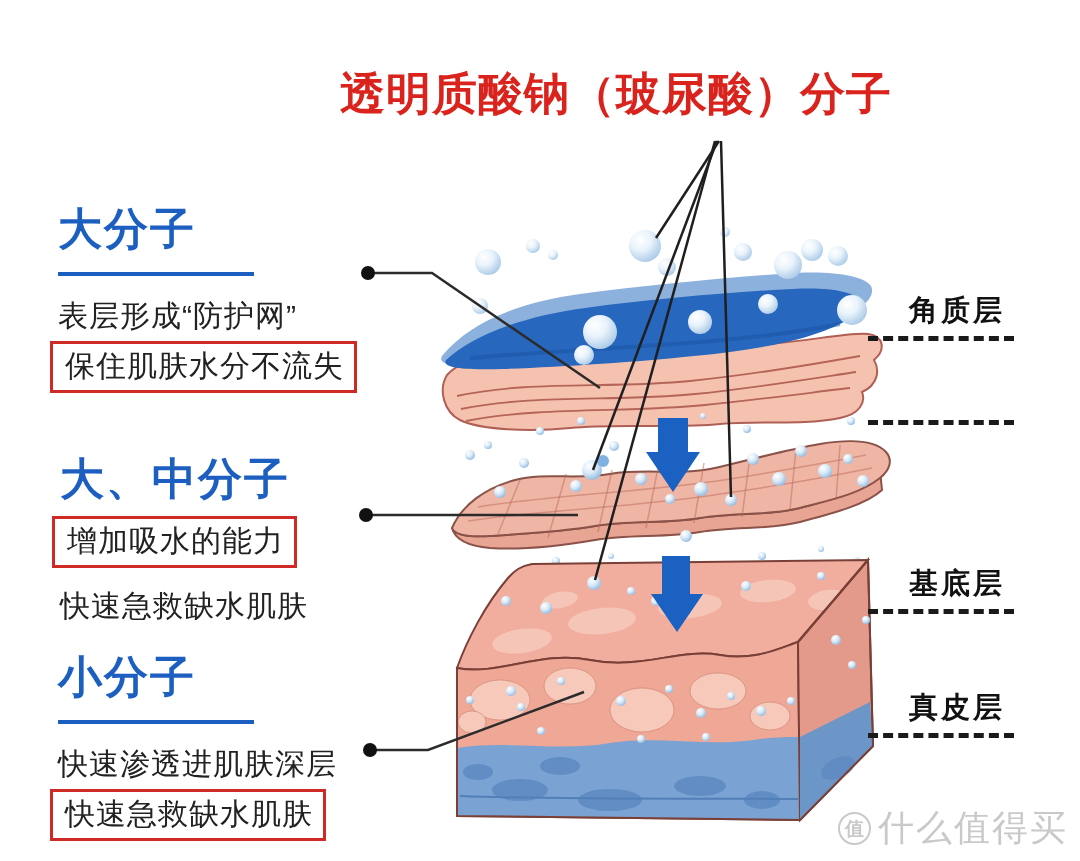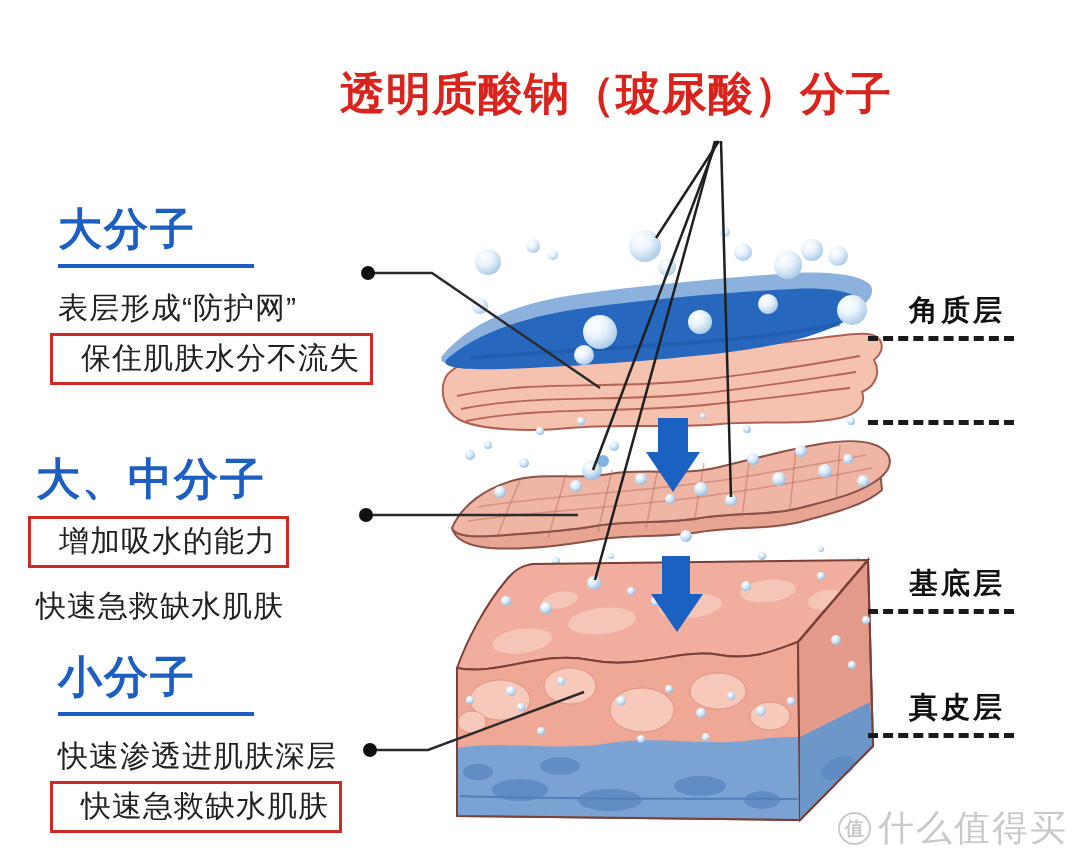--- a/index.html
+++ b/index.html
@@ -17,34 +17,34 @@
     text-decoration:underline;
   }
   #art{position:absolute;left:0;top:0;z-index:1;}
   .page-title{
     position:absolute;left:340px;top:64px;width:580px;z-index:2;
     font-size:45px;font-weight:bold;color:var(--title_red);
     letter-spacing:1px;white-space:nowrap;
   }
   .mol-section{position:absolute;z-index:2;color:var(--text_black);}
   .sec1{left:50px;top:200px;}
-  .sec2{left:28px;top:450px;}
+  .sec2{left:52px;top:450px;}
   .sec3{left:50px;top:648px;}
   .mol-heading{
     display:inline-block;font-size:44px;font-weight:bold;color:var(--heading_blue);
     letter-spacing:2px;margin:0 0 2px 8px;
   }
-  .underlined{border-bottom:4px solid var(--heading_blue);padding:0 58px 5px 0;}
+  .underlined{border-bottom:4px solid var(--heading_blue);padding:0 58px 13px 0;}
   .mol-line{
     font-size:30px;line-height:40px;letter-spacing:1px;margin:18px 0 0 8px;
     white-space:nowrap;font-weight:500;
   }
   .mol-line.boxed{
     display:inline-block;border:3px solid var(--box_red);
-    padding:2px 10px 4px 28px;margin-left:0;margin-top:5px;
+    padding:2px 10px 4px 12px;margin-left:0;margin-top:5px;
   }
   .layer-label{position:absolute;left:868px;width:150px;z-index:2;text-align:center;}
   .layer-label .txt{
     font-family:"Liberation Serif",serif;font-weight:bold;font-size:29px;
     color:var(--label_black);letter-spacing:3px;margin:0 0 5px 28px;white-space:nowrap;
   }
   .layer-label .dash{height:0;border-top:5px dashed #1a1a1a;width:146px;}
   .ll1{top:291px;} .ll2{top:420px;} .ll3{top:564px;} .ll4{top:688px;}
   .watermark{
     position:absolute;right:12px;bottom:8px;z-index:2;display:flex;align-items:center;

